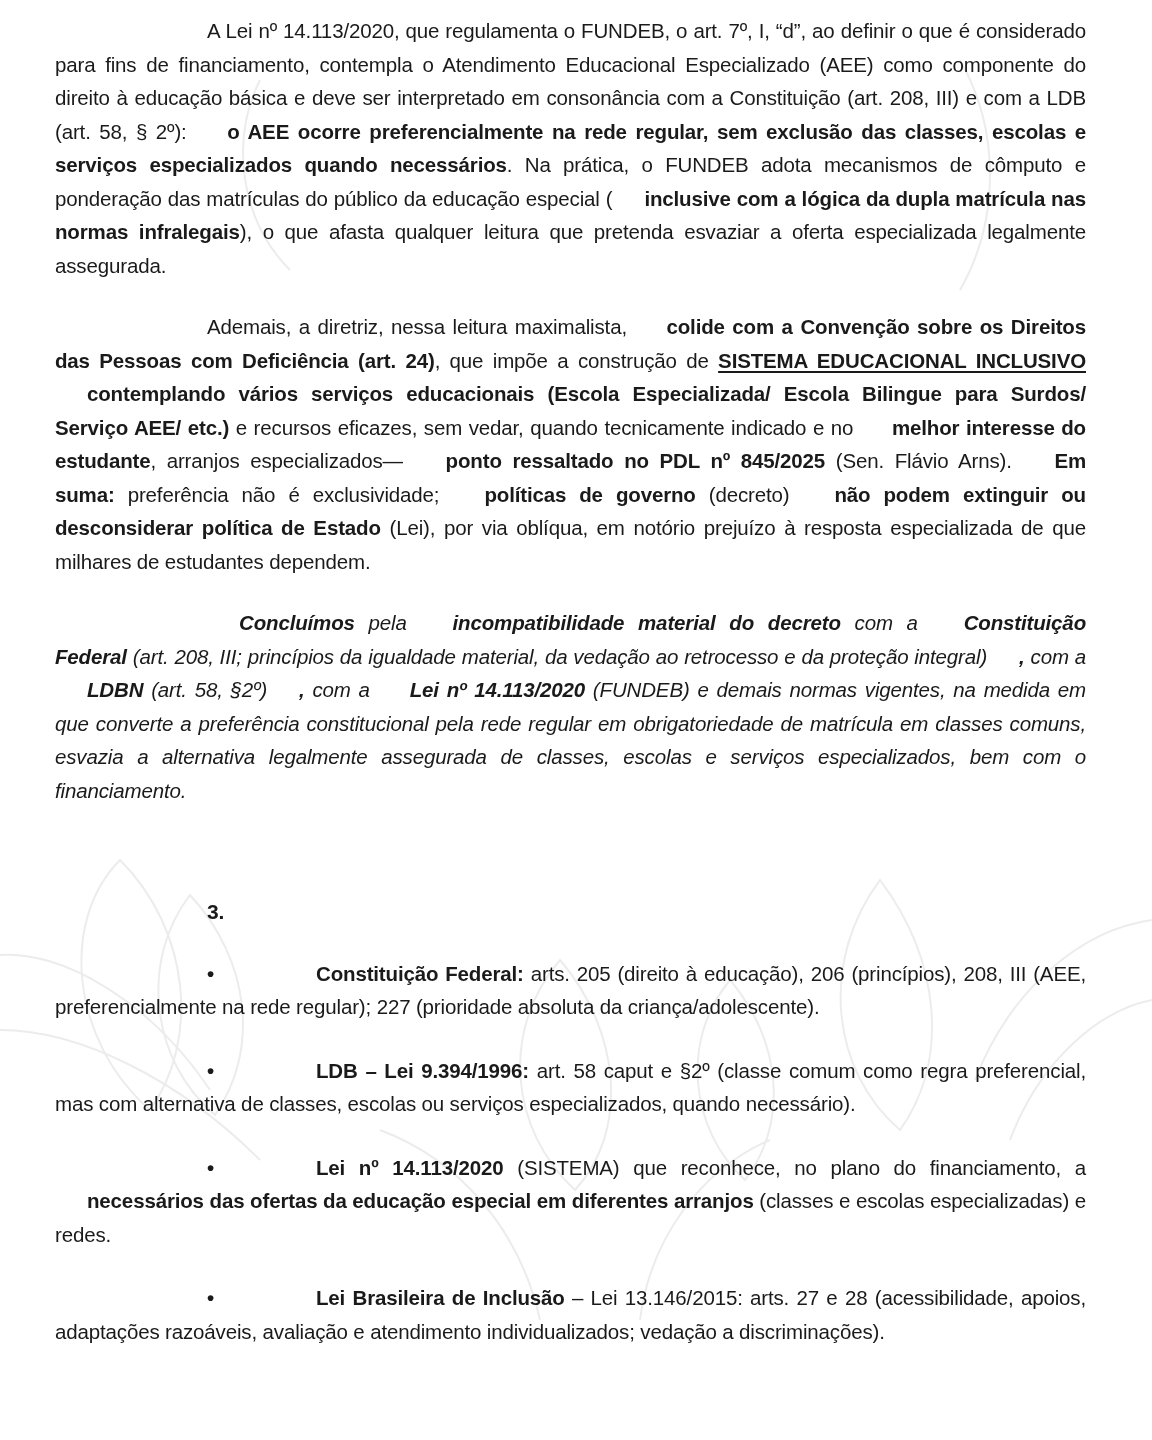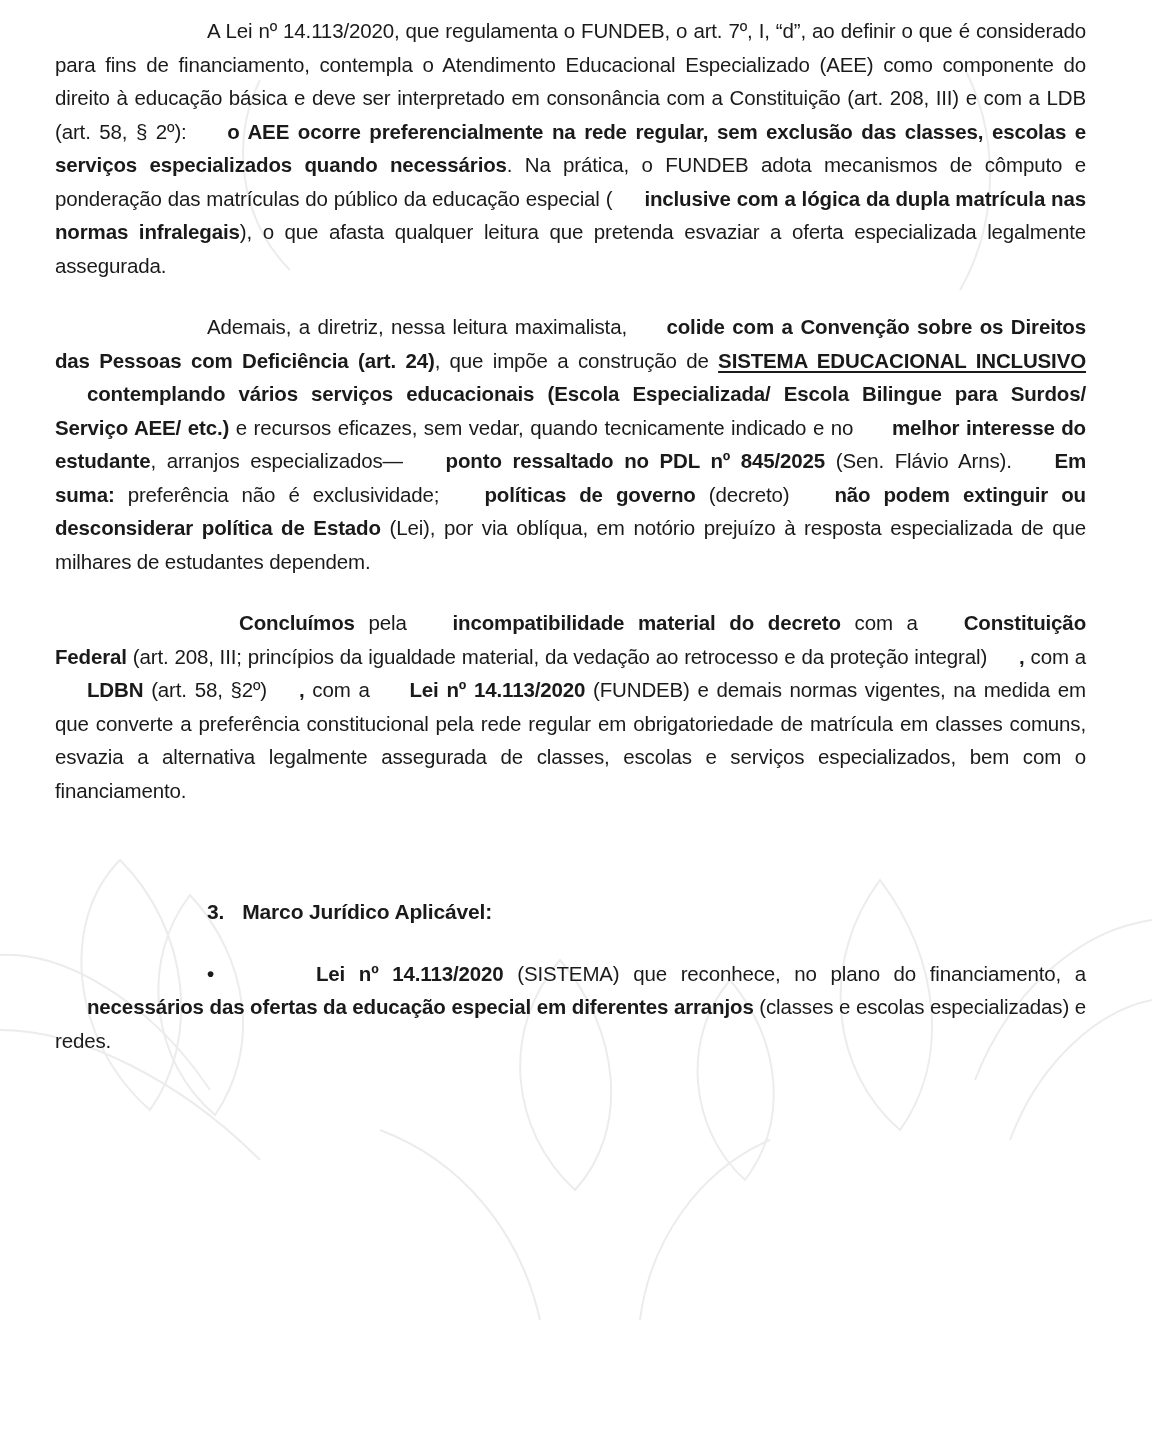--- a/index.html
+++ b/index.html
@@ -11,21 +11,21 @@
   }
   .watermark { position: absolute; inset: 0; z-index: 0; pointer-events: none; }
   .page {
     position: relative; z-index: 1;
     padding: 14px 66px 0 55px;
     font-size: 20.5px; line-height: 33.5px;
     letter-spacing: -0.15px;
   }
   .para { margin: 0; text-align: justify; text-indent: 152px; }
   .para + .para { margin-top: 28px; }
-  .para.concl { margin-bottom: 0; }
+  .para.concl { margin-bottom: 0; font-style: italic; }
   .seg-b { font-weight: bold; margin-left: 32px; }
   .seg-u { text-decoration: underline; text-underline-offset: 3px; font-weight: bold; }
   .section-heading {
     margin: 88px 0 0 0; font-weight: bold; font-size: 21px;
     padding-left: 152px; display: flex; gap: 18px;
   }
   .legal-list { list-style: none; margin: 28px 0 0 0; padding: 0; }
   .legal-item { text-align: justify; position: relative; margin-bottom: 30px; }
   .legal-item .bullet {
     display: inline-block; width: 77px; padding-left: 152px; font-weight: bold;
@@ -52,21 +52,29 @@
   </g>
 </svg>
 
 <div class="page">
   <p class="para"><span>A Lei nº 14.113/2020, que regulamenta o FUNDEB, o art. 7º, I, “d”, ao definir o que é considerado para fins de financiamento, contempla o Atendimento Educacional Especializado (AEE) como componente do direito à educação básica e deve ser interpretado em consonância com a Constituição (art. 208, III) e com a LDB (art. 58, § 2º): </span><span class="seg-b">o AEE ocorre preferencialmente na rede regular, sem exclusão das classes, escolas e serviços especializados quando necessários</span><span>. Na prática, o FUNDEB adota mecanismos de cômputo e ponderação das matrículas do público da educação especial (</span><span class="seg-b">inclusive com a lógica da dupla matrícula nas normas infralegais</span><span>), o que afasta qualquer leitura que pretenda esvaziar a oferta especializada legalmente assegurada.</span></p>
   <p class="para"><span>Ademais, a diretriz, nessa leitura maximalista, </span><span class="seg-b">colide com a Convenção sobre os Direitos das Pessoas com Deficiência (art. 24)</span><span>, que impõe a construção de </span><span class="seg-u">SISTEMA EDUCACIONAL INCLUSIVO</span><span> </span><span class="seg-b">contemplando vários serviços educacionais (Escola Especializada/ Escola Bilingue para Surdos/ Serviço AEE/ etc.)</span><span> e recursos eficazes, sem vedar, quando tecnicamente indicado e no </span><span class="seg-b">melhor interesse do estudante</span><span>, arranjos especializados— </span><span class="seg-b">ponto ressaltado no PDL nº 845/2025</span><span> (Sen. Flávio Arns). </span><span class="seg-b">Em suma:</span><span> preferência não é exclusividade; </span><span class="seg-b">políticas de governo</span><span> (decreto) </span><span class="seg-b">não podem extinguir ou desconsiderar política de Estado</span><span> (Lei), por via oblíqua, em notório prejuízo à resposta especializada de que milhares de estudantes dependem.</span></p>
   <p class="para concl"><span class="seg-b">Concluímos</span><span> pela </span><span class="seg-b">incompatibilidade material do decreto</span><span> com a </span><span class="seg-b">Constituição Federal</span><span> (art. 208, III; princípios da igualdade material, da vedação ao retrocesso e da proteção integral)</span><span class="seg-b">,</span><span> com a </span><span class="seg-b">LDBN</span><span> (art. 58, §2º)</span><span class="seg-b">,</span><span> com a </span><span class="seg-b">Lei nº 14.113/2020</span><span> (FUNDEB) e demais normas vigentes, na medida em que converte a preferência constitucional pela rede regular em obrigatoriedade de matrícula em classes comuns, esvazia a alternativa legalmente assegurada de classes, escolas e serviços especializados, bem com o financiamento.</span></p>
 
   <h3 class="section-heading">
     <span>3.</span>
-    <span>Marco Jurídico Aplicável:</span>
   </h3>
 
   <ul class="legal-list">
     <li class="legal-item">
+      <span class="bullet">•</span><span><span class="seg-b">Constituição Federal:</span><span> arts. 205 (direito à educação), 206 (princípios), 208, III (AEE, preferencialmente na rede regular); 227 (prioridade absoluta da criança/adolescente).</span></span>
+    </li>
+    <li class="legal-item">
+      <span class="bullet">•</span><span><span class="seg-b">LDB – Lei 9.394/1996:</span><span> art. 58 caput e §2º (classe comum como regra preferencial, mas com alternativa de classes, escolas ou serviços especializados, quando necessário).</span></span>
+    </li>
+    <li class="legal-item">
       <span class="bullet">•</span><span><span class="seg-b">Lei nº 14.113/2020</span><span> (SISTEMA) que reconhece, no plano do financiamento, a </span><span class="seg-b">necessários das ofertas da educação especial em diferentes arranjos</span><span> (classes e escolas especializadas) e redes.</span></span>
+    </li>
+    <li class="legal-item">
+      <span class="bullet">•</span><span><span class="seg-b">Lei Brasileira de Inclusão</span><span> – Lei 13.146/2015: arts. 27 e 28 (acessibilidade, apoios, adaptações razoáveis, avaliação e atendimento individualizados; vedação a discriminações).</span></span>
     </li>
   </ul>
 </div>
 
 </body></html>

